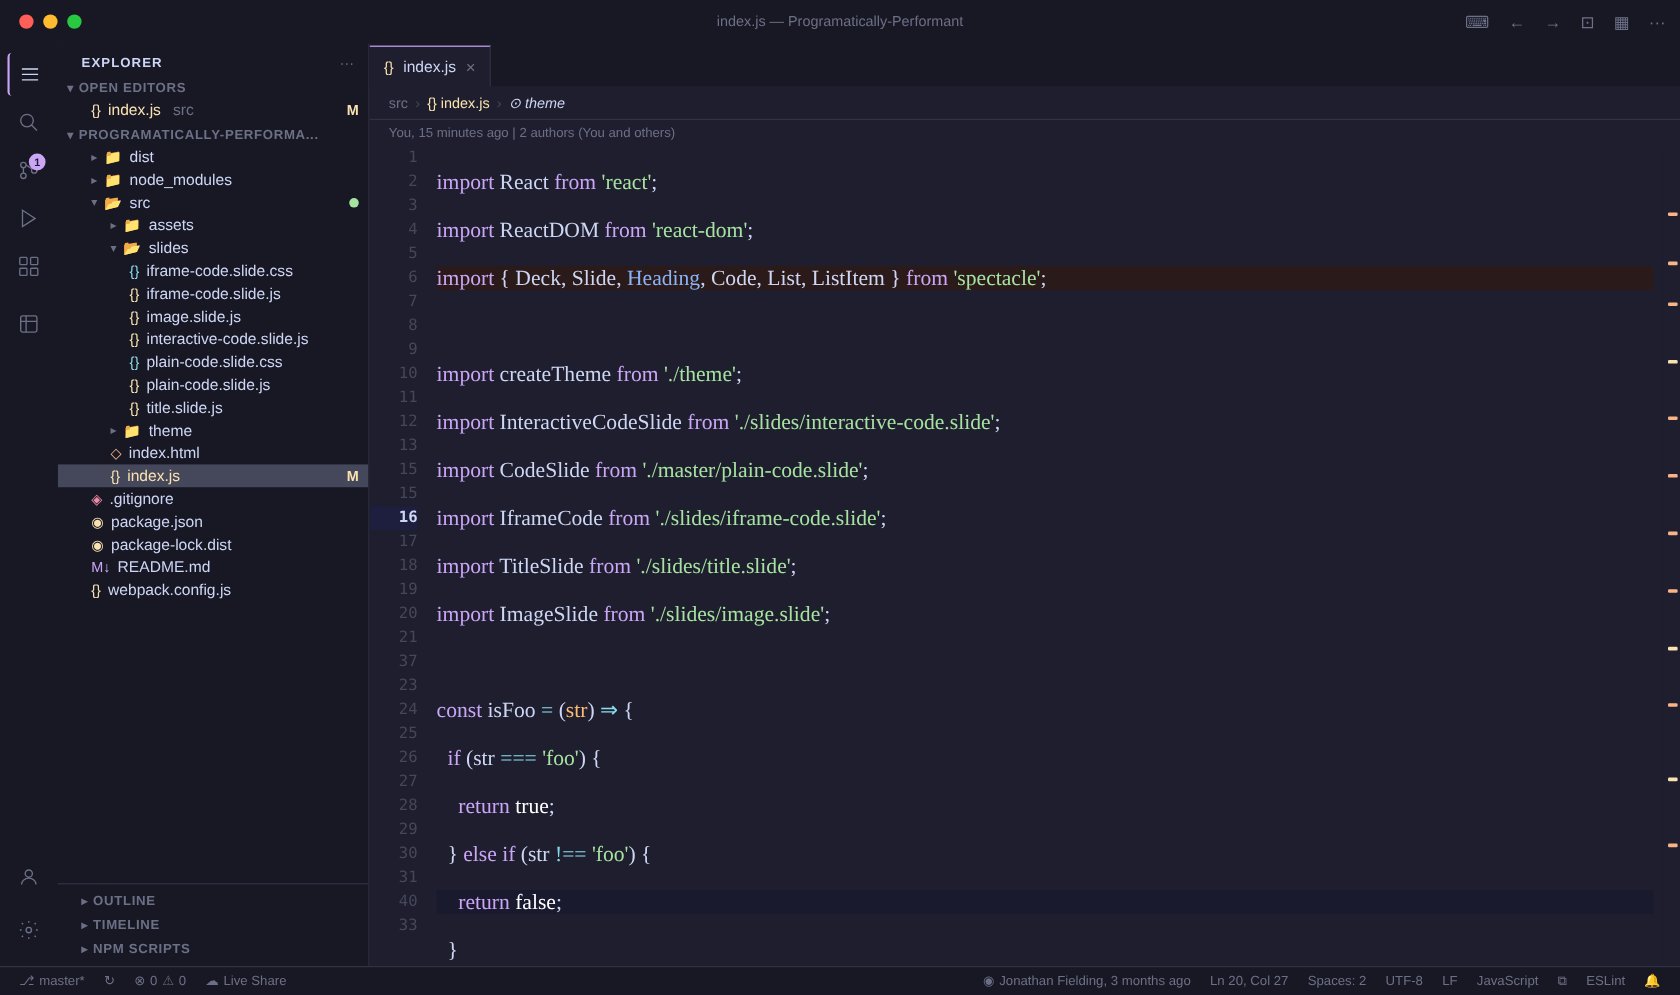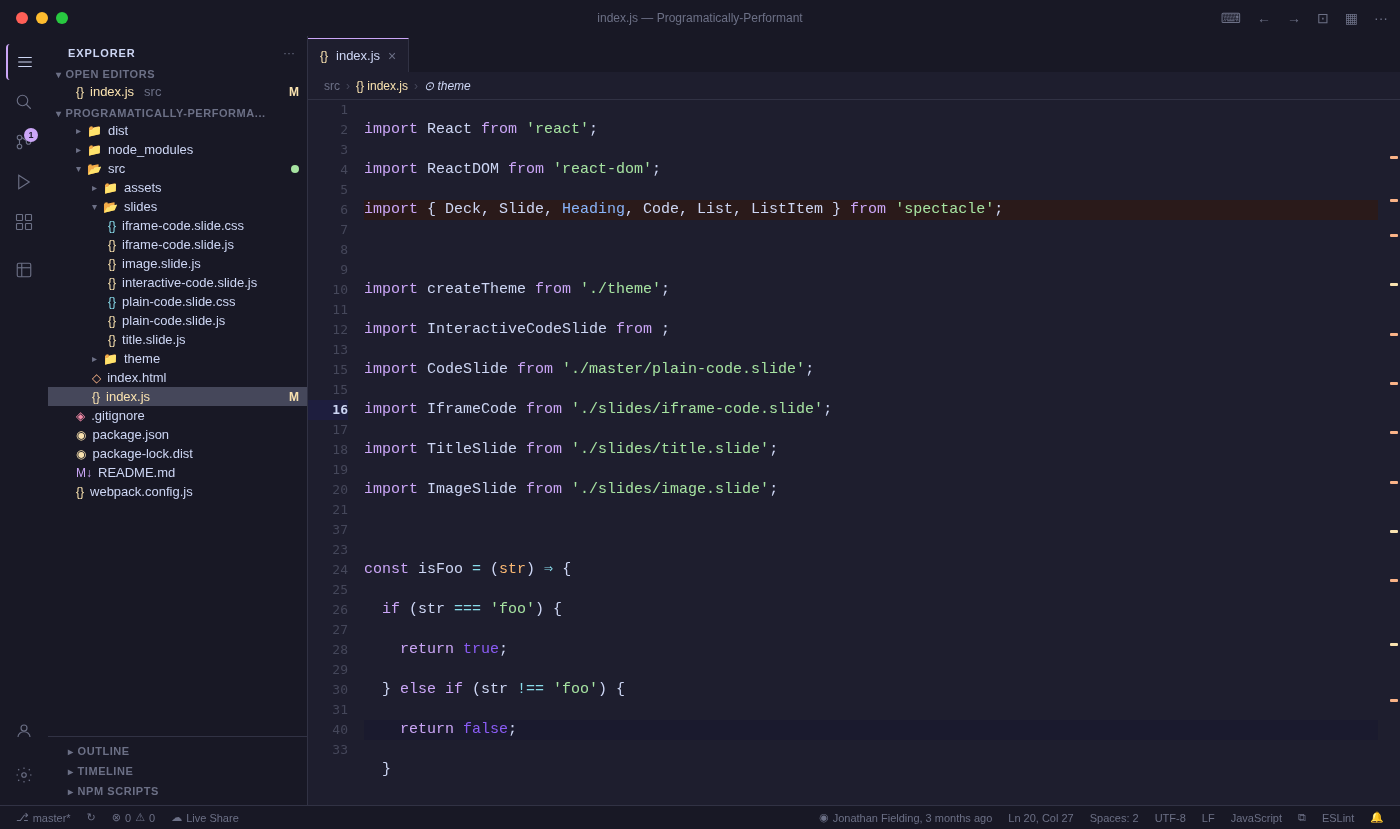--- a/index.html
+++ b/index.html
@@ -294,40 +294,40 @@
       line-height: 20px;
       color: #45475a;
       padding-right: 8px;
       padding-top: 0;
       flex-shrink: 0;
       overflow: hidden;
     }
     #code-content {
       flex: 1;
       overflow: auto;
-      font-family: Liberation Mono, monospace;
-      font-size: 15px;
+      font-family: Liberation Serif, serif;
+      font-size: 18px;
       line-height: 20px;
       padding: 0 8px;
       white-space: pre;
     }
     .code-line {
       display: flex;
       align-items: flex-start;
     }
 
     
     .kw { color: #cba6f7; }
     .fn { color: #89b4fa; }
     .str { color: #a6e3a1; }
     .punct { color: #cdd6f4; }
     .var { color: #cdd6f4; }
     .op { color: #89dceb; }
     .param { color: #fdba74; }
-    .bool { color: #8b5cf6; }
+    .bool { color: #ffffff; }
     .arrow { color: #89dceb; }
 
     
     #status-bar {
       height: 24px;
       background: #181825;
       border-top: 1px solid #313244;
       display: flex;
       align-items: center;
       padding: 0 8px;
@@ -592,20 +592,23 @@
     </div>
 
     <div id="breadcrumb">
       <span class="breadcrumb-item">src</span>
       <span class="breadcrumb-sep">›</span>
       <span class="breadcrumb-item" style="color:#f9e2af">{} index.js</span>
       <span class="breadcrumb-sep">›</span>
       <span class="breadcrumb-active">⊙ theme</span>
     </div>
 
+    <div id="blame-bar">
+      <span>You, 15 minutes ago | 2 authors (You and others)</span>
+    </div>
 
     <div id="code-editor">
 
       <div id="line-numbers">
         <div style="line-height:20px">1</div>
         <div style="line-height:20px">2</div>
         <div style="line-height:20px">3</div>
         <div style="line-height:20px">4</div>
         <div style="line-height:20px">5</div>
         <div style="line-height:20px">6</div>
@@ -637,21 +640,21 @@
         <div style="line-height:20px">40</div>
         <div style="line-height:20px">33</div>
       </div>
 
       <div id="code-content">
 <div class="code-line"><span class="kw">import</span><span class="var"> React </span><span class="kw">from</span><span class="var"> </span><span class="str">'react'</span><span class="punct">;</span></div>
 <div class="code-line"><span class="kw">import</span><span class="var"> ReactDOM </span><span class="kw">from</span><span class="var"> </span><span class="str">'react-dom'</span><span class="punct">;</span></div>
 <div class="code-line" style="background:#2a1a1a"><span class="kw">import</span><span class="var"> { Deck, Slide, </span><span class="fn">Heading</span><span class="var">, Code, List, ListItem } </span><span class="kw">from</span><span class="var"> </span><span class="str">'spectacle'</span><span class="punct">;</span></div>
 <div class="code-line">&nbsp;</div>
 <div class="code-line"><span class="kw">import</span><span class="var"> createTheme </span><span class="kw">from</span><span class="var"> </span><span class="str">'./theme'</span><span class="punct">;</span></div>
-<div class="code-line"><span class="kw">import</span><span class="var"> InteractiveCodeSlide </span><span class="kw">from</span><span class="var"> </span><span class="punct">;</span></div>
+<div class="code-line"><span class="kw">import</span><span class="var"> InteractiveCodeSlide </span><span class="kw">from</span><span class="var"> </span><span class="str">'./slides/interactive-code.slide'</span><span class="punct">;</span></div>
 <div class="code-line"><span class="kw">import</span><span class="var"> CodeSlide </span><span class="kw">from</span><span class="var"> </span><span class="str">'./master/plain-code.slide'</span><span class="punct">;</span></div>
 <div class="code-line"><span class="kw">import</span><span class="var"> IframeCode </span><span class="kw">from</span><span class="var"> </span><span class="str">'./slides/iframe-code.slide'</span><span class="punct">;</span></div>
 <div class="code-line"><span class="kw">import</span><span class="var"> TitleSlide </span><span class="kw">from</span><span class="var"> </span><span class="str">'./slides/title.slide'</span><span class="punct">;</span></div>
 <div class="code-line"><span class="kw">import</span><span class="var"> ImageSlide </span><span class="kw">from</span><span class="var"> </span><span class="str">'./slides/image.slide'</span><span class="punct">;</span></div>
 <div class="code-line">&nbsp;</div>
 <div class="code-line"><span class="kw">const</span><span class="var"> isFoo </span><span class="op">=</span><span class="var"> (</span><span class="param">str</span><span class="var">) </span><span class="arrow">⇒</span><span class="var"> {</span></div>
 <div class="code-line"><span class="var">  </span><span class="kw">if</span><span class="var"> (str </span><span class="op">===</span><span class="var"> </span><span class="str">'foo'</span><span class="var">) {</span></div>
 <div class="code-line"><span class="var">    </span><span class="kw">return</span><span class="var"> </span><span class="bool">true</span><span class="punct">;</span></div>
 <div class="code-line"><span class="var">  } </span><span class="kw">else if</span><span class="var"> (str </span><span class="op">!==</span><span class="var"> </span><span class="str">'foo'</span><span class="var">) {</span></div>
 <div class="code-line" style="background:#1a1a2e"><span class="var">    </span><span class="kw">return</span><span class="var"> </span><span class="bool">false</span><span class="punct">;</span></div>

